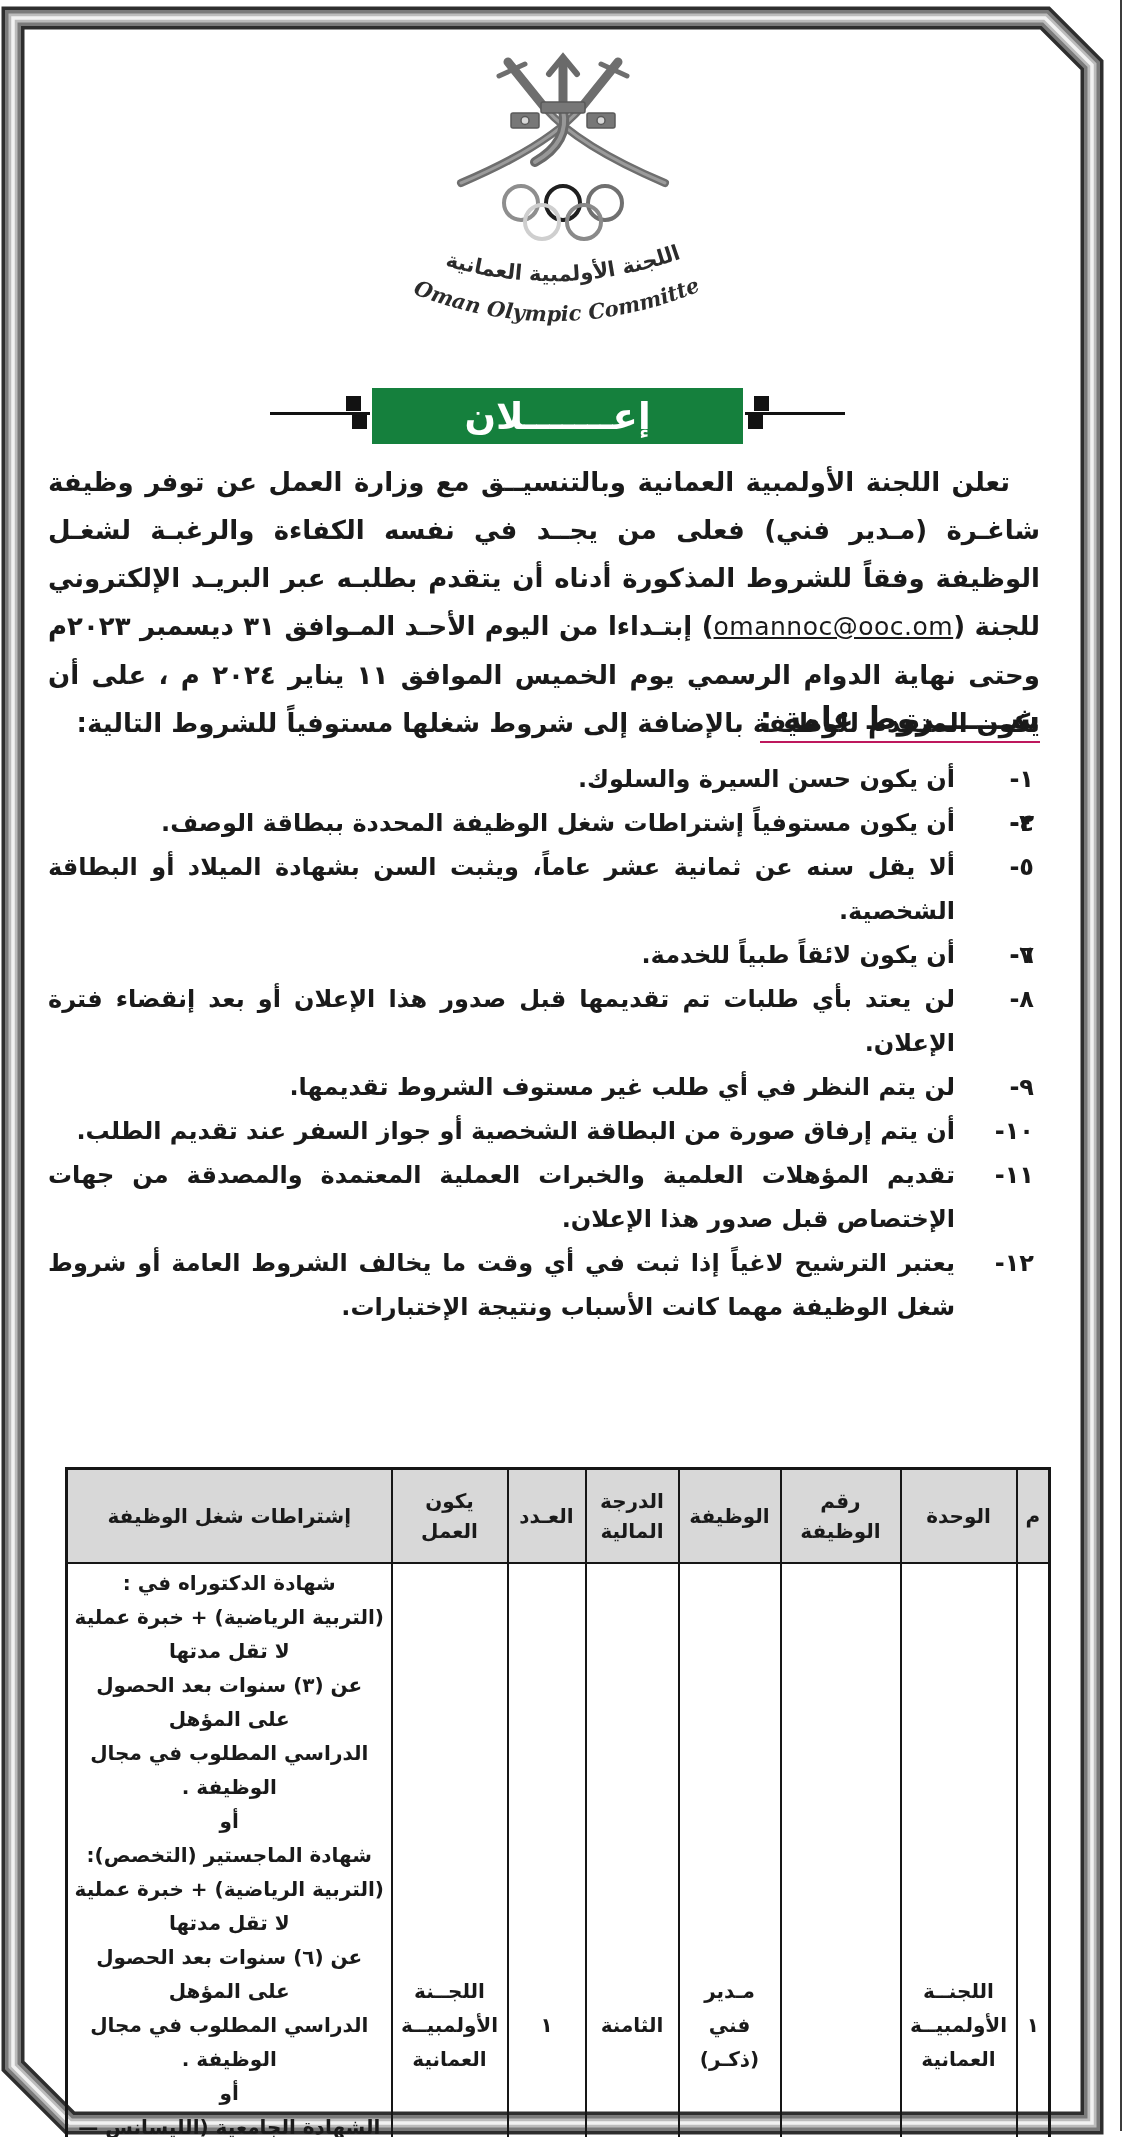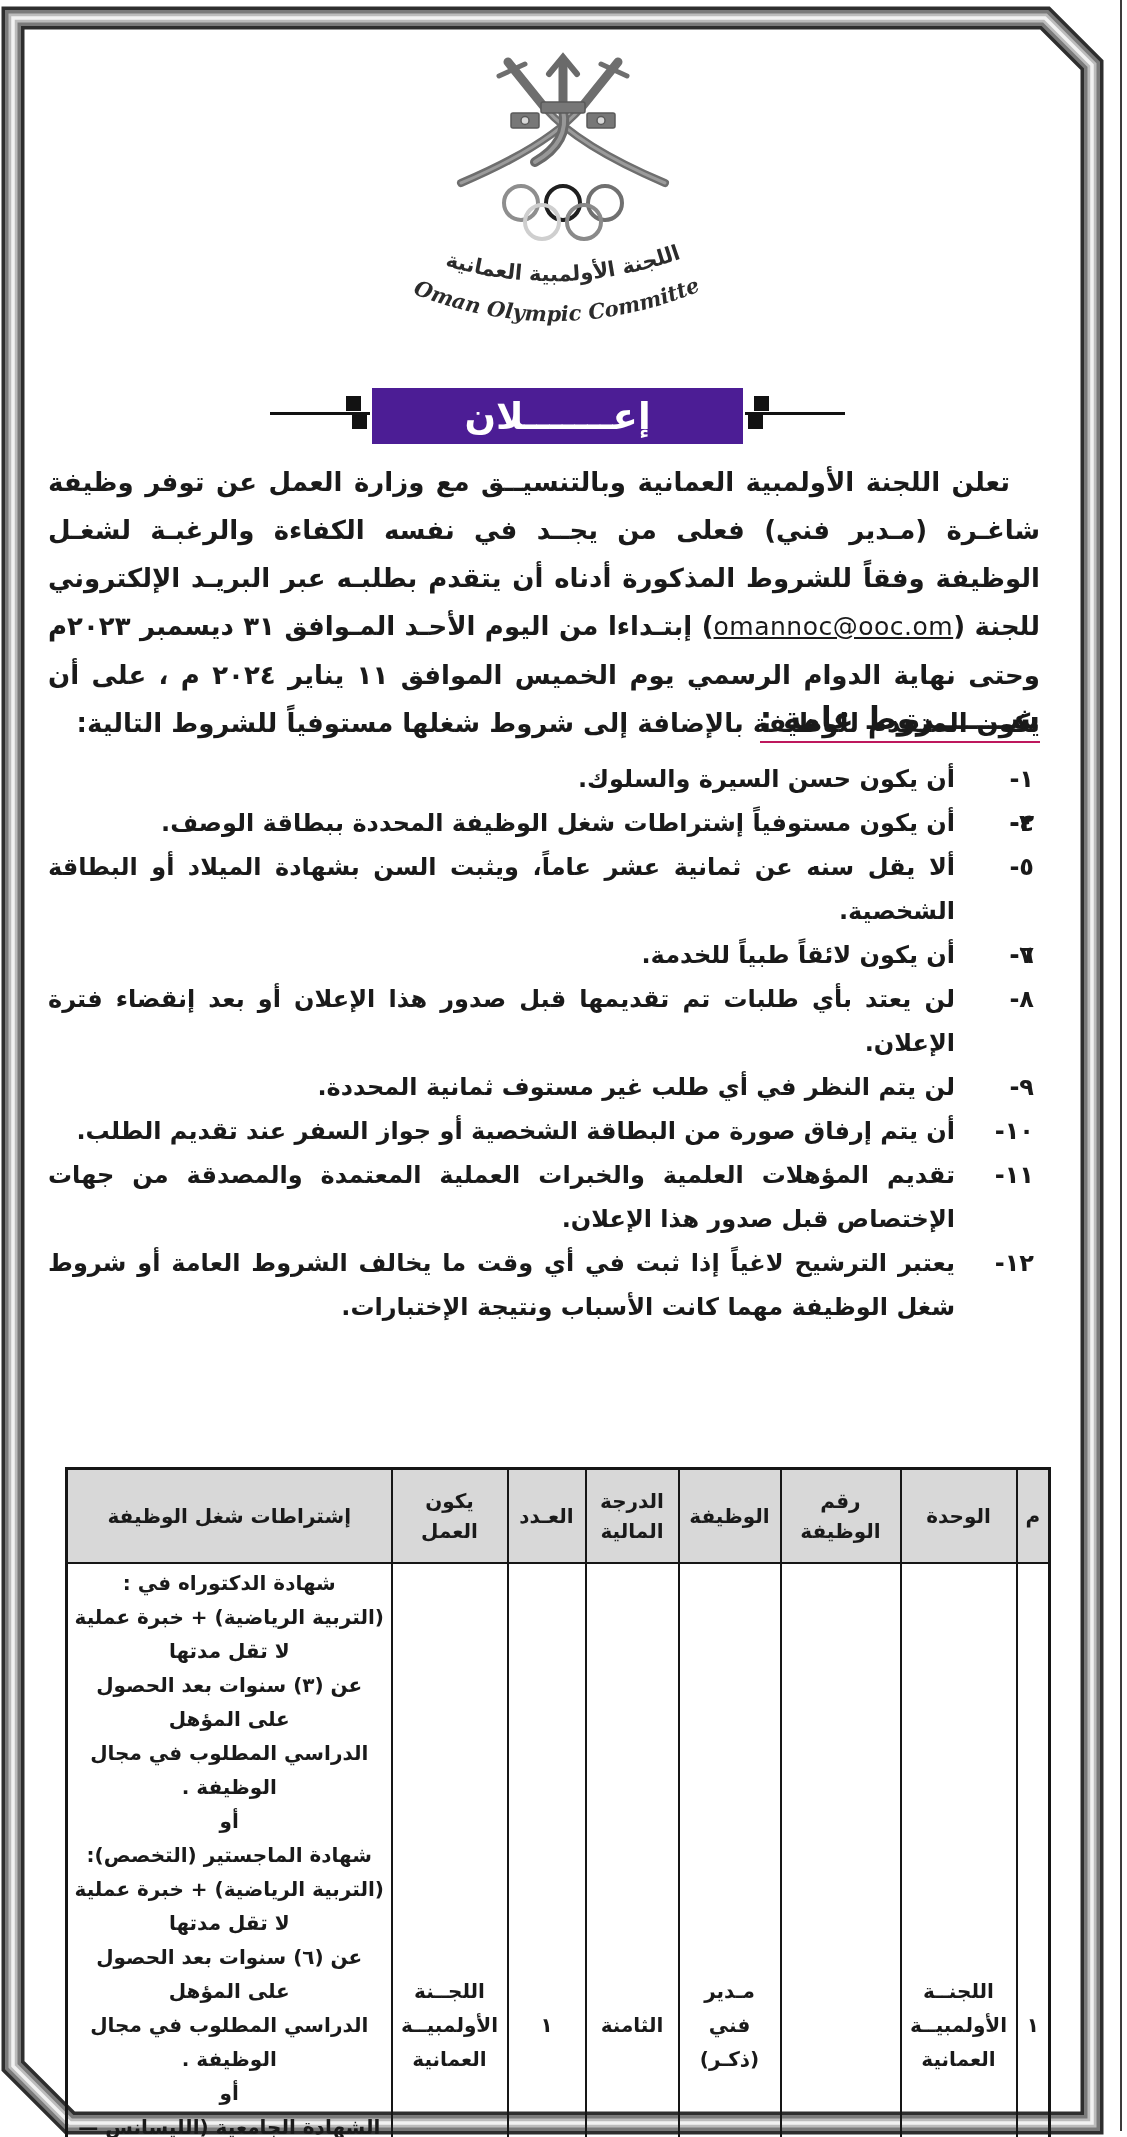--- a/index.html
+++ b/index.html
@@ -10,21 +10,21 @@
     font-family:"DejaVu Sans",sans-serif;
     color:#1a1a1a;
     overflow:hidden;
   }
   .abs{position:absolute;}
   svg.frame{position:absolute;left:0;top:0;}
 
   
   .banner-bar{
     position:absolute;left:372px;top:388px;width:371px;height:56px;
-    background:#4c1d95;color:#ffffff;
+    background:#15803d;color:#ffffff;
     display:flex;align-items:center;justify-content:center;
     font-size:37px;font-weight:bold;letter-spacing:1px;
   }
   .orn-line{position:absolute;height:3px;background:#121212;top:412px;width:100px;}
   .orn-sq{position:absolute;width:15px;height:15px;background:#121212;}
 
   
   .intro{
     position:absolute;right:87px;left:48px;top:458px;
     font-size:26px;font-weight:bold;line-height:48px;
@@ -154,21 +154,21 @@
 
   <div class="clist">
     <div class="citem"><span class="num">١-</span><span>أن يكون حسن السيرة والسلوك.</span></div>
     <div class="citem"><span class="num">٢-</span></div>
     <div class="citem"><span class="num">٣-</span></div>
     <div class="citem"><span class="num">٤-</span><span>أن يكون مستوفياً إشتراطات شغل الوظيفة المحددة ببطاقة الوصف.</span></div>
     <div class="citem"><span class="num">٥-</span><span>ألا يقل سنه عن ثمانية عشر عاماً، ويثبت السن بشهادة الميلاد أو البطاقة الشخصية.</span></div>
     <div class="citem"><span class="num">٦-</span></div>
     <div class="citem"><span class="num">٧-</span><span>أن يكون لائقاً طبياً للخدمة.</span></div>
     <div class="citem"><span class="num">٨-</span><span>لن يعتد بأي طلبات تم تقديمها قبل صدور هذا الإعلان أو بعد إنقضاء فترة الإعلان.</span></div>
-    <div class="citem"><span class="num">٩-</span><span>لن يتم النظر في أي طلب غير مستوف ثمانية المحددة.</span></div>
+    <div class="citem"><span class="num">٩-</span><span>لن يتم النظر في أي طلب غير مستوف الشروط تقديمها.</span></div>
     <div class="citem"><span class="num">١٠-</span><span>أن يتم إرفاق صورة من البطاقة الشخصية أو جواز السفر عند تقديم الطلب.</span></div>
     <div class="citem"><span class="num">١١-</span><span>تقديم المؤهلات العلمية والخبرات العملية المعتمدة والمصدقة من جهات الإختصاص قبل صدور هذا الإعلان.</span></div>
     <div class="citem"><span class="num">١٢-</span><span>يعتبر الترشيح لاغياً إذا ثبت في أي وقت ما يخالف الشروط العامة أو شروط شغل الوظيفة مهما كانت الأسباب ونتيجة الإختبارات.</span></div>
   </div>
 
   <table class="jobs" dir="rtl">
     <colgroup>
       <col style="width:33px">
         <col style="width:116px">
         <col style="width:120px">

